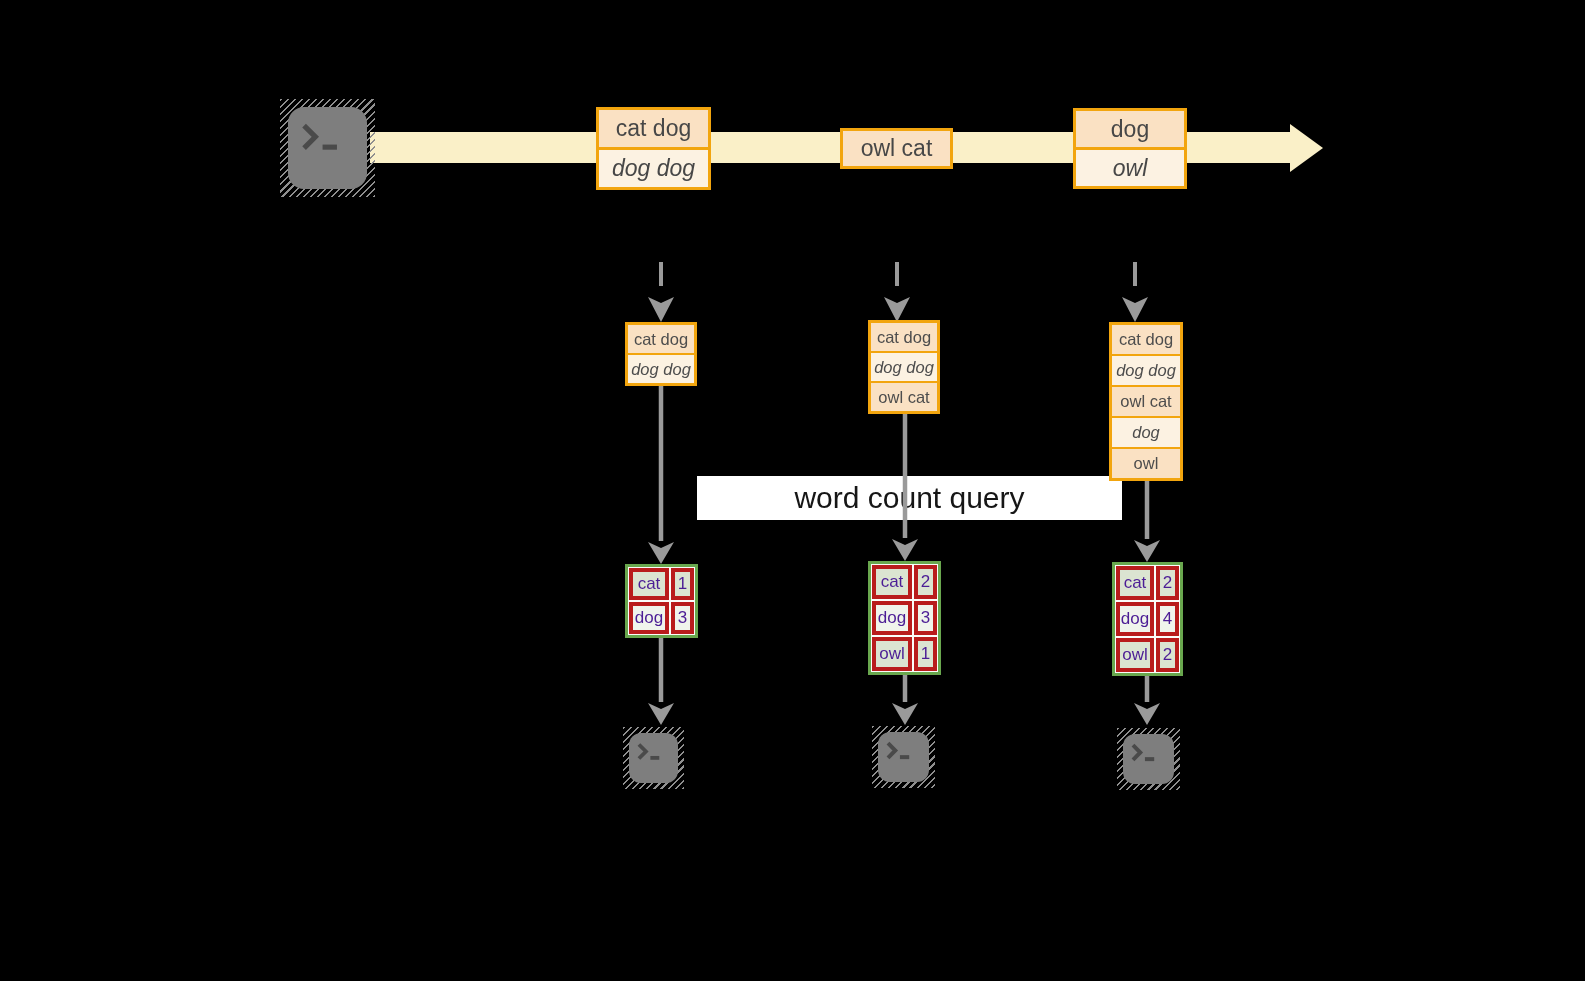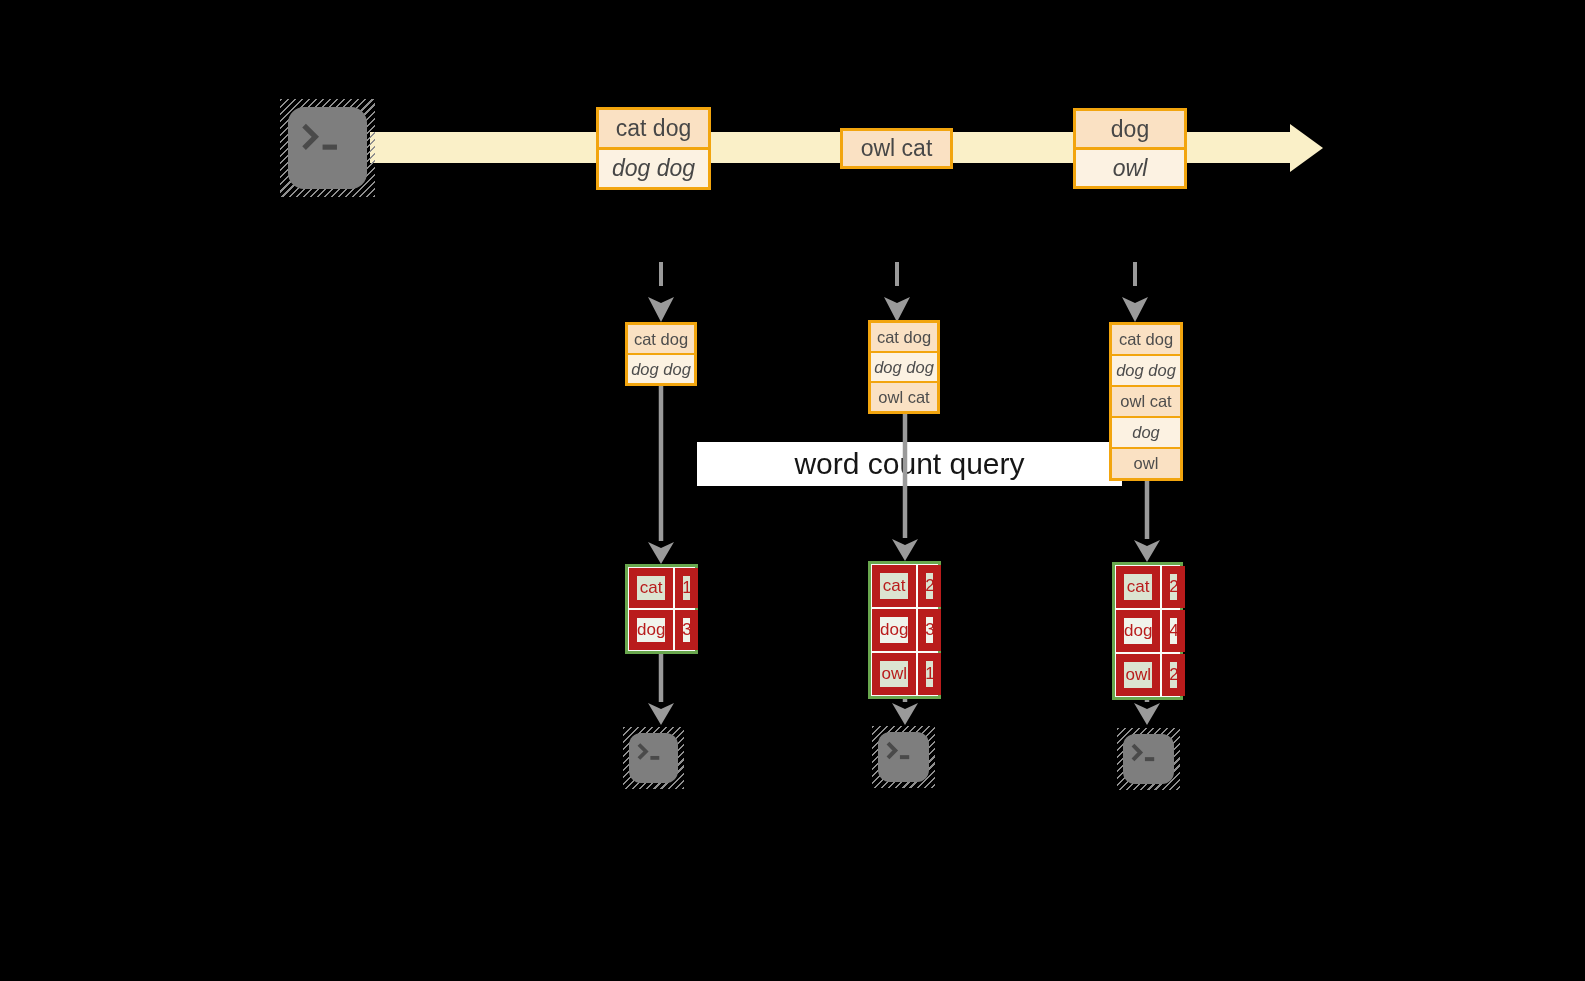--- a/index.html
+++ b/index.html
@@ -22,29 +22,29 @@
   
   .msgbox{position:absolute;border:3px solid #F2A50E;background:#F2A50E;
           display:flex;flex-direction:column;gap:3px;z-index:3;box-sizing:border-box;}
   .msgbox .row{background:#FAE1C3;display:flex;align-items:center;justify-content:center;
           color:#474747;font-size:23px;line-height:1;}
   .msgbox .row.alt{background:#FCF2E2;font-style:italic;}
   .bufbox{z-index:6;gap:2px;}
   .bufbox .row{font-size:16.5px;color:#4D4D4D;}
 
   
-  .query-label{position:absolute;left:697px;top:442px;width:425px;height:44px;background:#FFFFFF;
+  .query-label{position:absolute;left:697px;top:476px;width:425px;height:44px;background:#FFFFFF;
           z-index:4;display:flex;align-items:center;justify-content:center;
           font-size:30px;color:#161616;}
 
   
   .cnttable{position:absolute;border:3px solid #69A74E;background:#FBFDFA;z-index:7;
           display:grid;grid-template-columns:1fr 23px;gap:2px;padding:1px;box-sizing:border-box;}
-  .cnttable .cell{border:8px solid #b91c1c;display:flex;align-items:center;justify-content:center;
-          font-size:17px;color:#b91c1c;height:24px;}
+  .cnttable .cell{border:4px solid #b91c1c;display:flex;align-items:center;justify-content:center;
+          font-size:17px;color:#4c1d95;height:24px;}
   .cnttable .g1{background:#DBE4D1;}
   .cnttable .g2{background:#F0F4EC;}
   .cnttable.three .cell{height:26px;}
 </style>
 </head>
 <body>
 
 <div class="canvas">
 
   <svg id="stream-layer" class="layer" width="1585" height="981">

